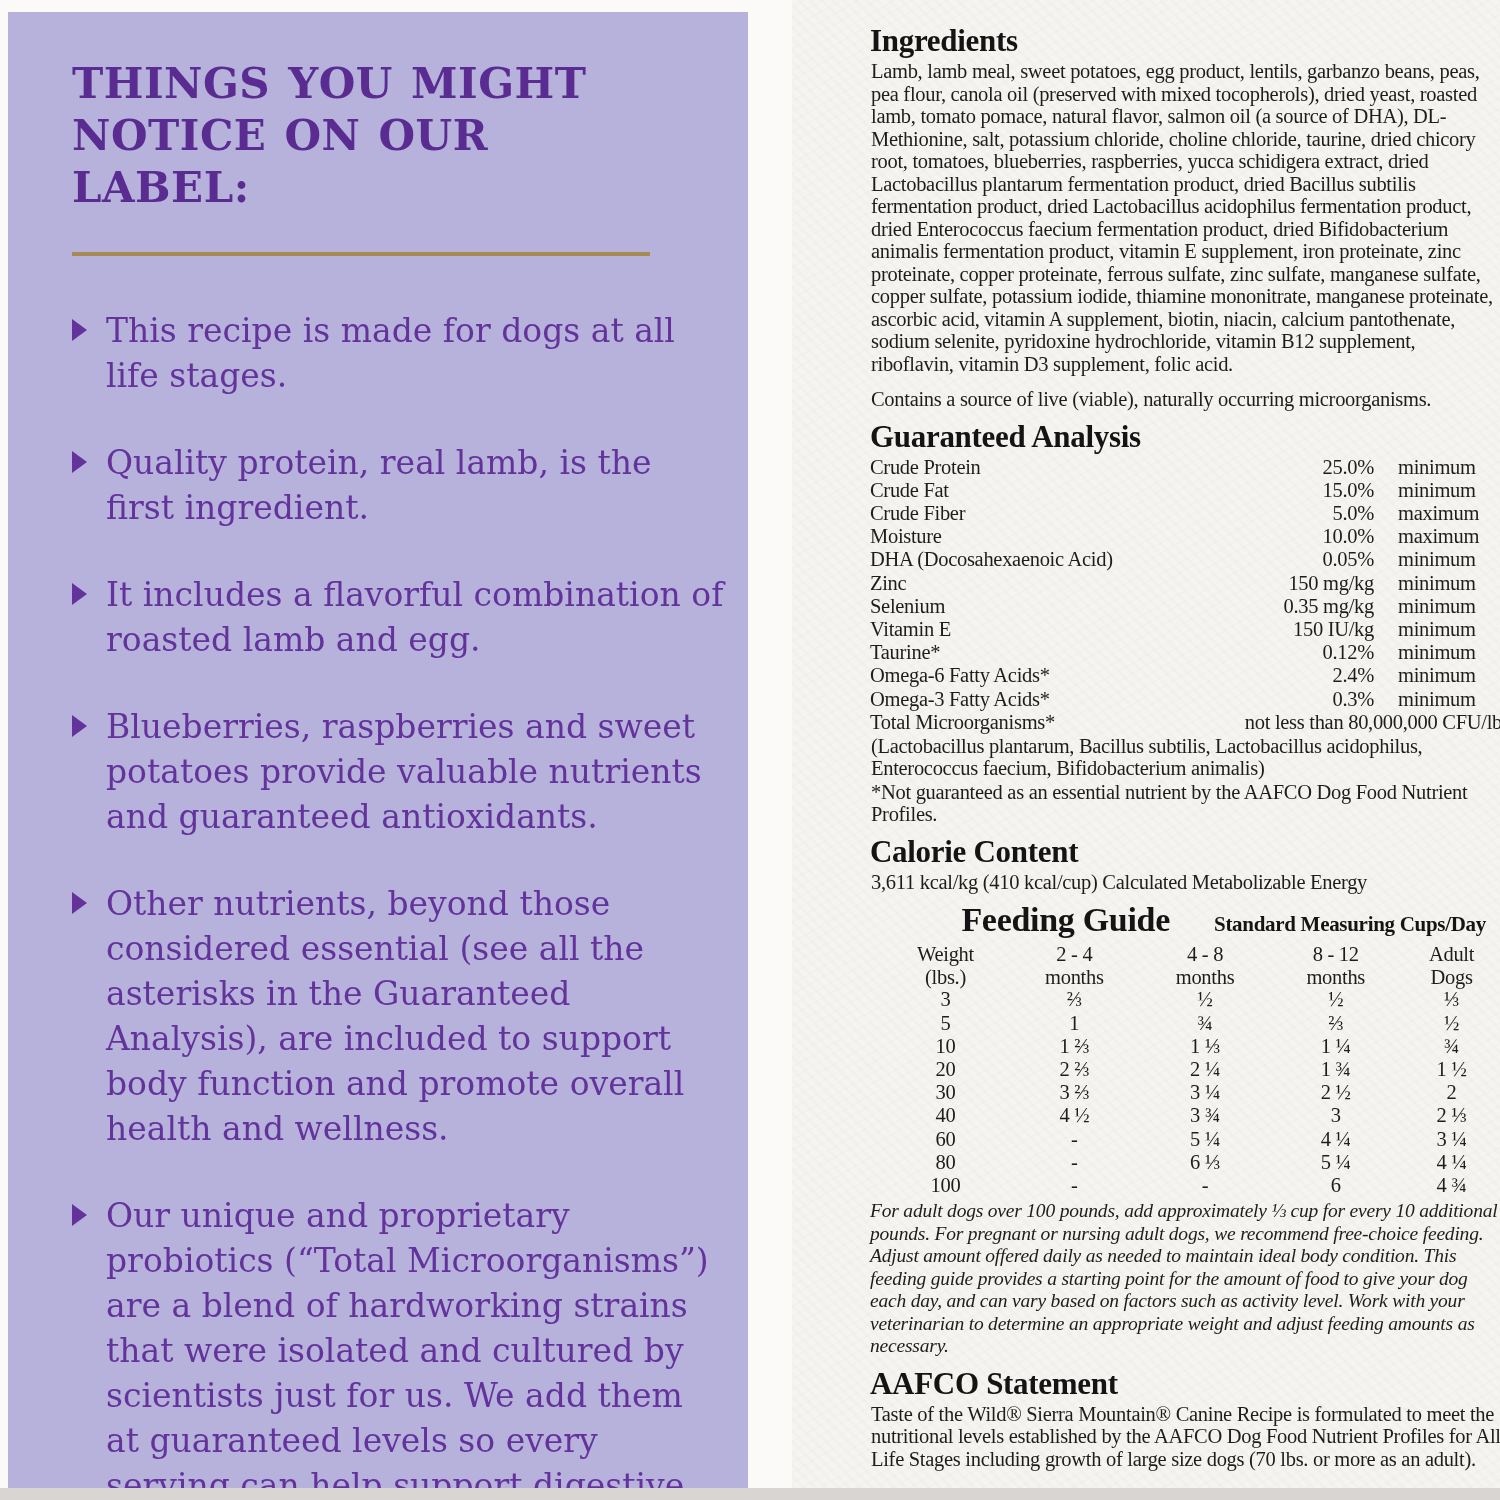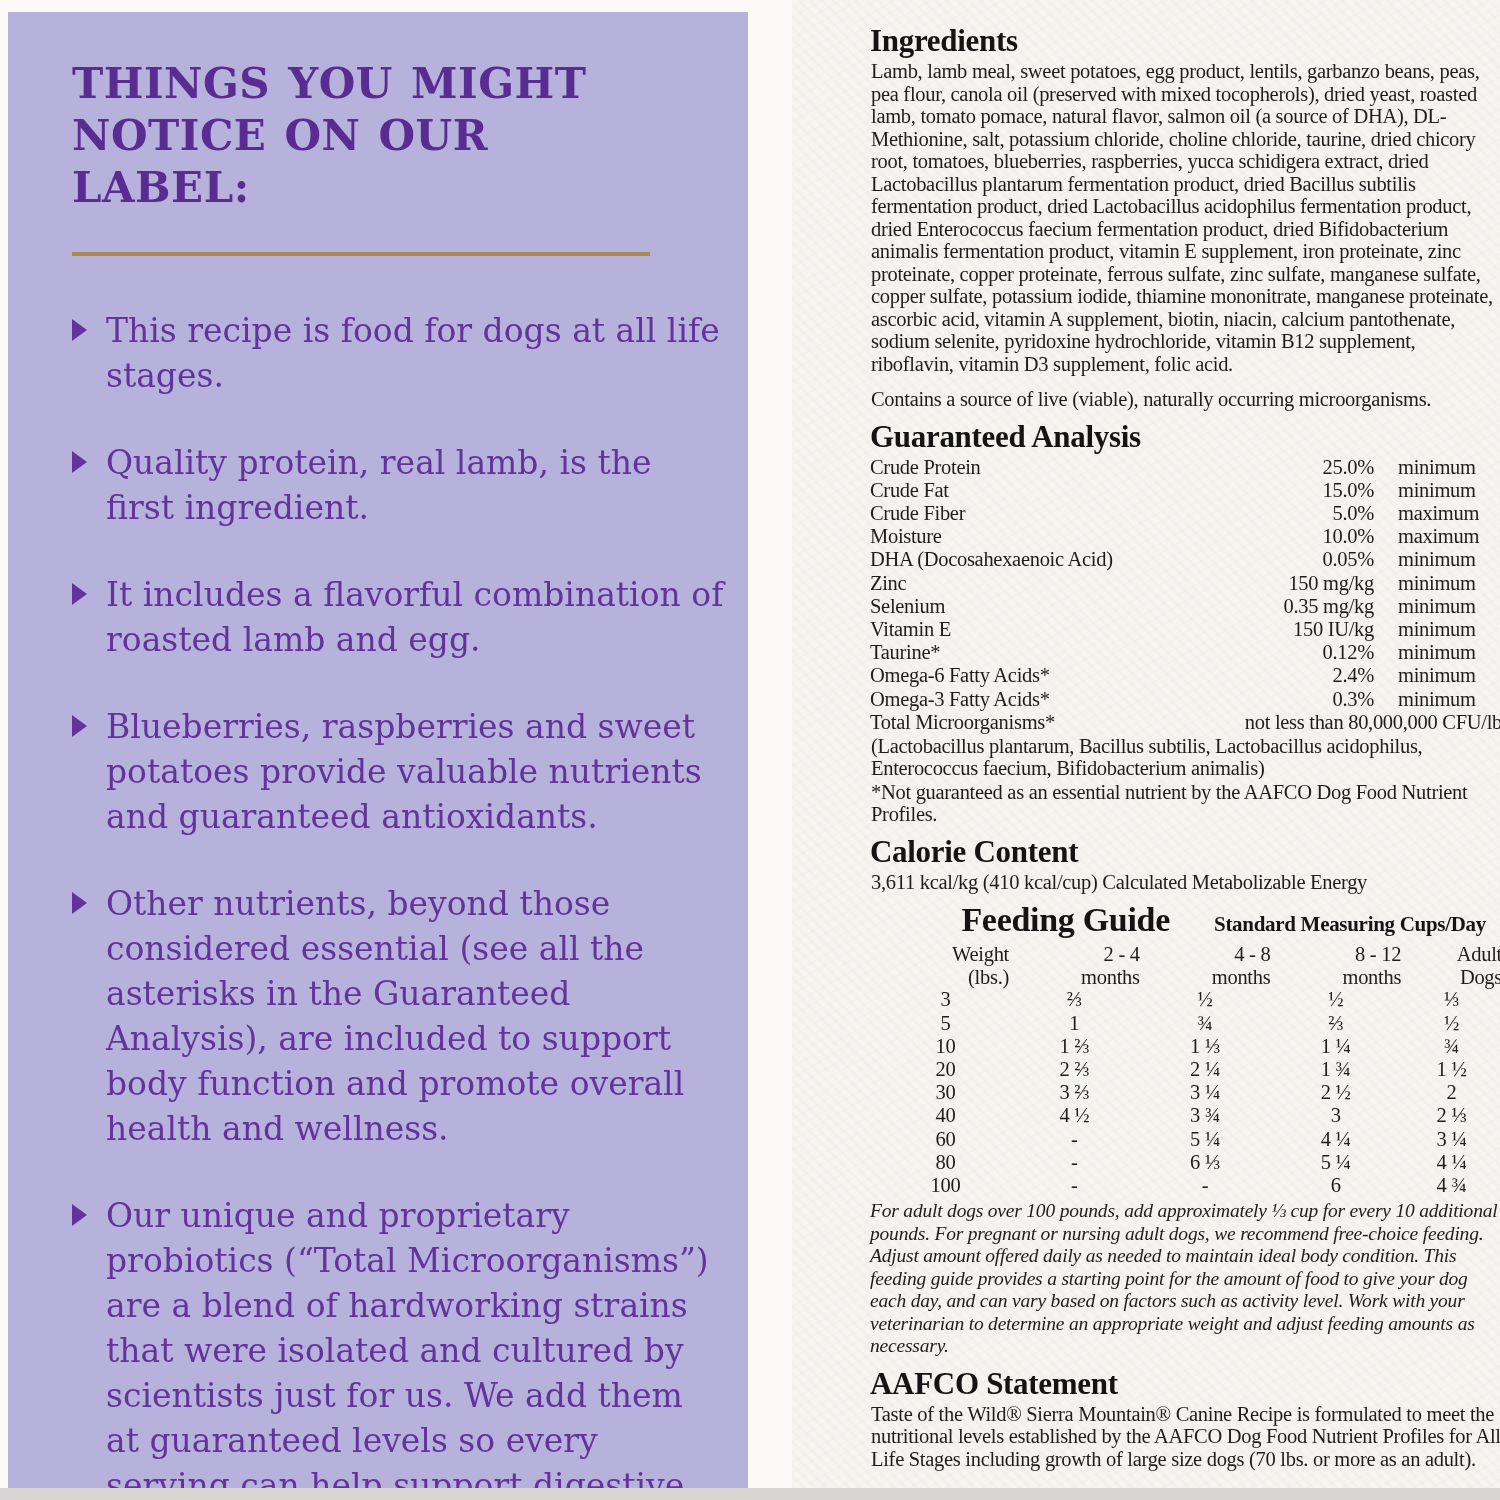--- a/index.html
+++ b/index.html
@@ -111,21 +111,21 @@
   }
   table.fg-table {
     width: 620px;
     margin: 4px 0 0 12px;
     border-collapse: collapse;
   }
   .fg-table th {
     font-weight: normal;
     font-size: 20.5px;
     line-height: 22.5px;
-    text-align: right;
+    text-align: center;
     letter-spacing: -0.3px;
     padding: 0;
   }
   .fg-table td {
     font-size: 20.5px;
     line-height: 23.2px;
     text-align: center;
     letter-spacing: -0.3px;
     padding: 0;
   }
@@ -148,21 +148,21 @@
 <body>
 
 <div class="page">
 
   <div class="left-panel">
     <h1 class="left-heading">THINGS YOU MIGHT NOTICE ON OUR LABEL:</h1>
     <div class="rule"></div>
     <ul class="bullets" id="bullets">
         <li>
           <span class="bullet-marker"></span>
-          <span class="bullet-text">This recipe is food for dogs at all life stages.</span>
+          <span class="bullet-text">This recipe is made for dogs at all life stages.</span>
         </li>
         <li>
           <span class="bullet-marker"></span>
           <span class="bullet-text">Quality protein, real lamb, is the first ingredient.</span>
         </li>
         <li>
           <span class="bullet-marker"></span>
           <span class="bullet-text">It includes a flavorful combination of roasted lamb and egg.</span>
         </li>
         <li>

